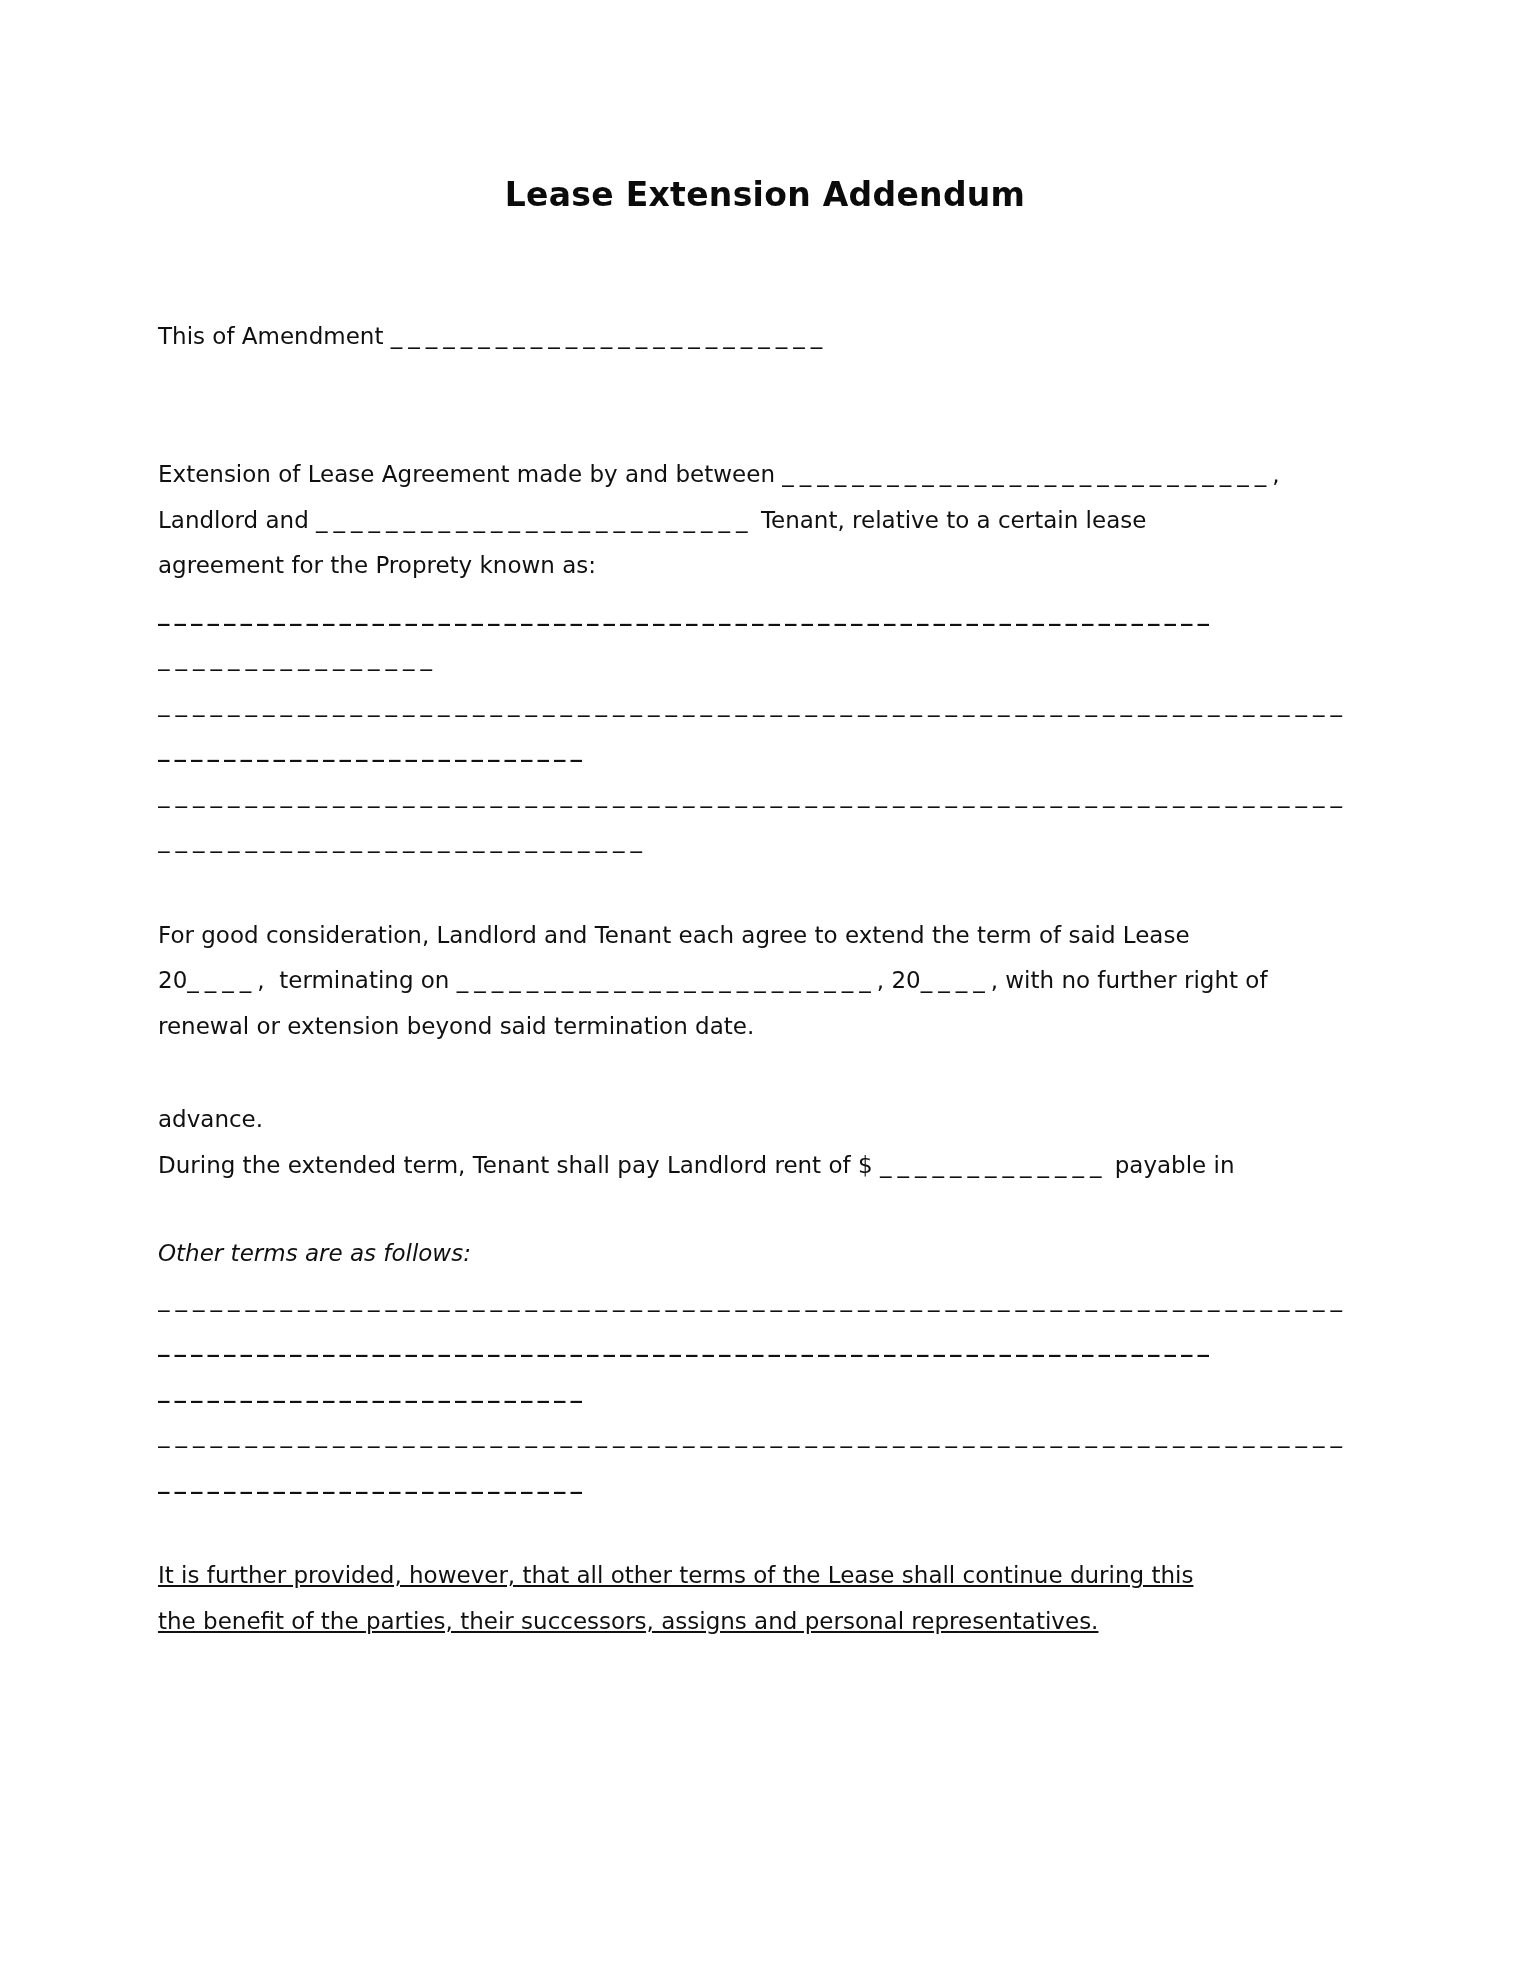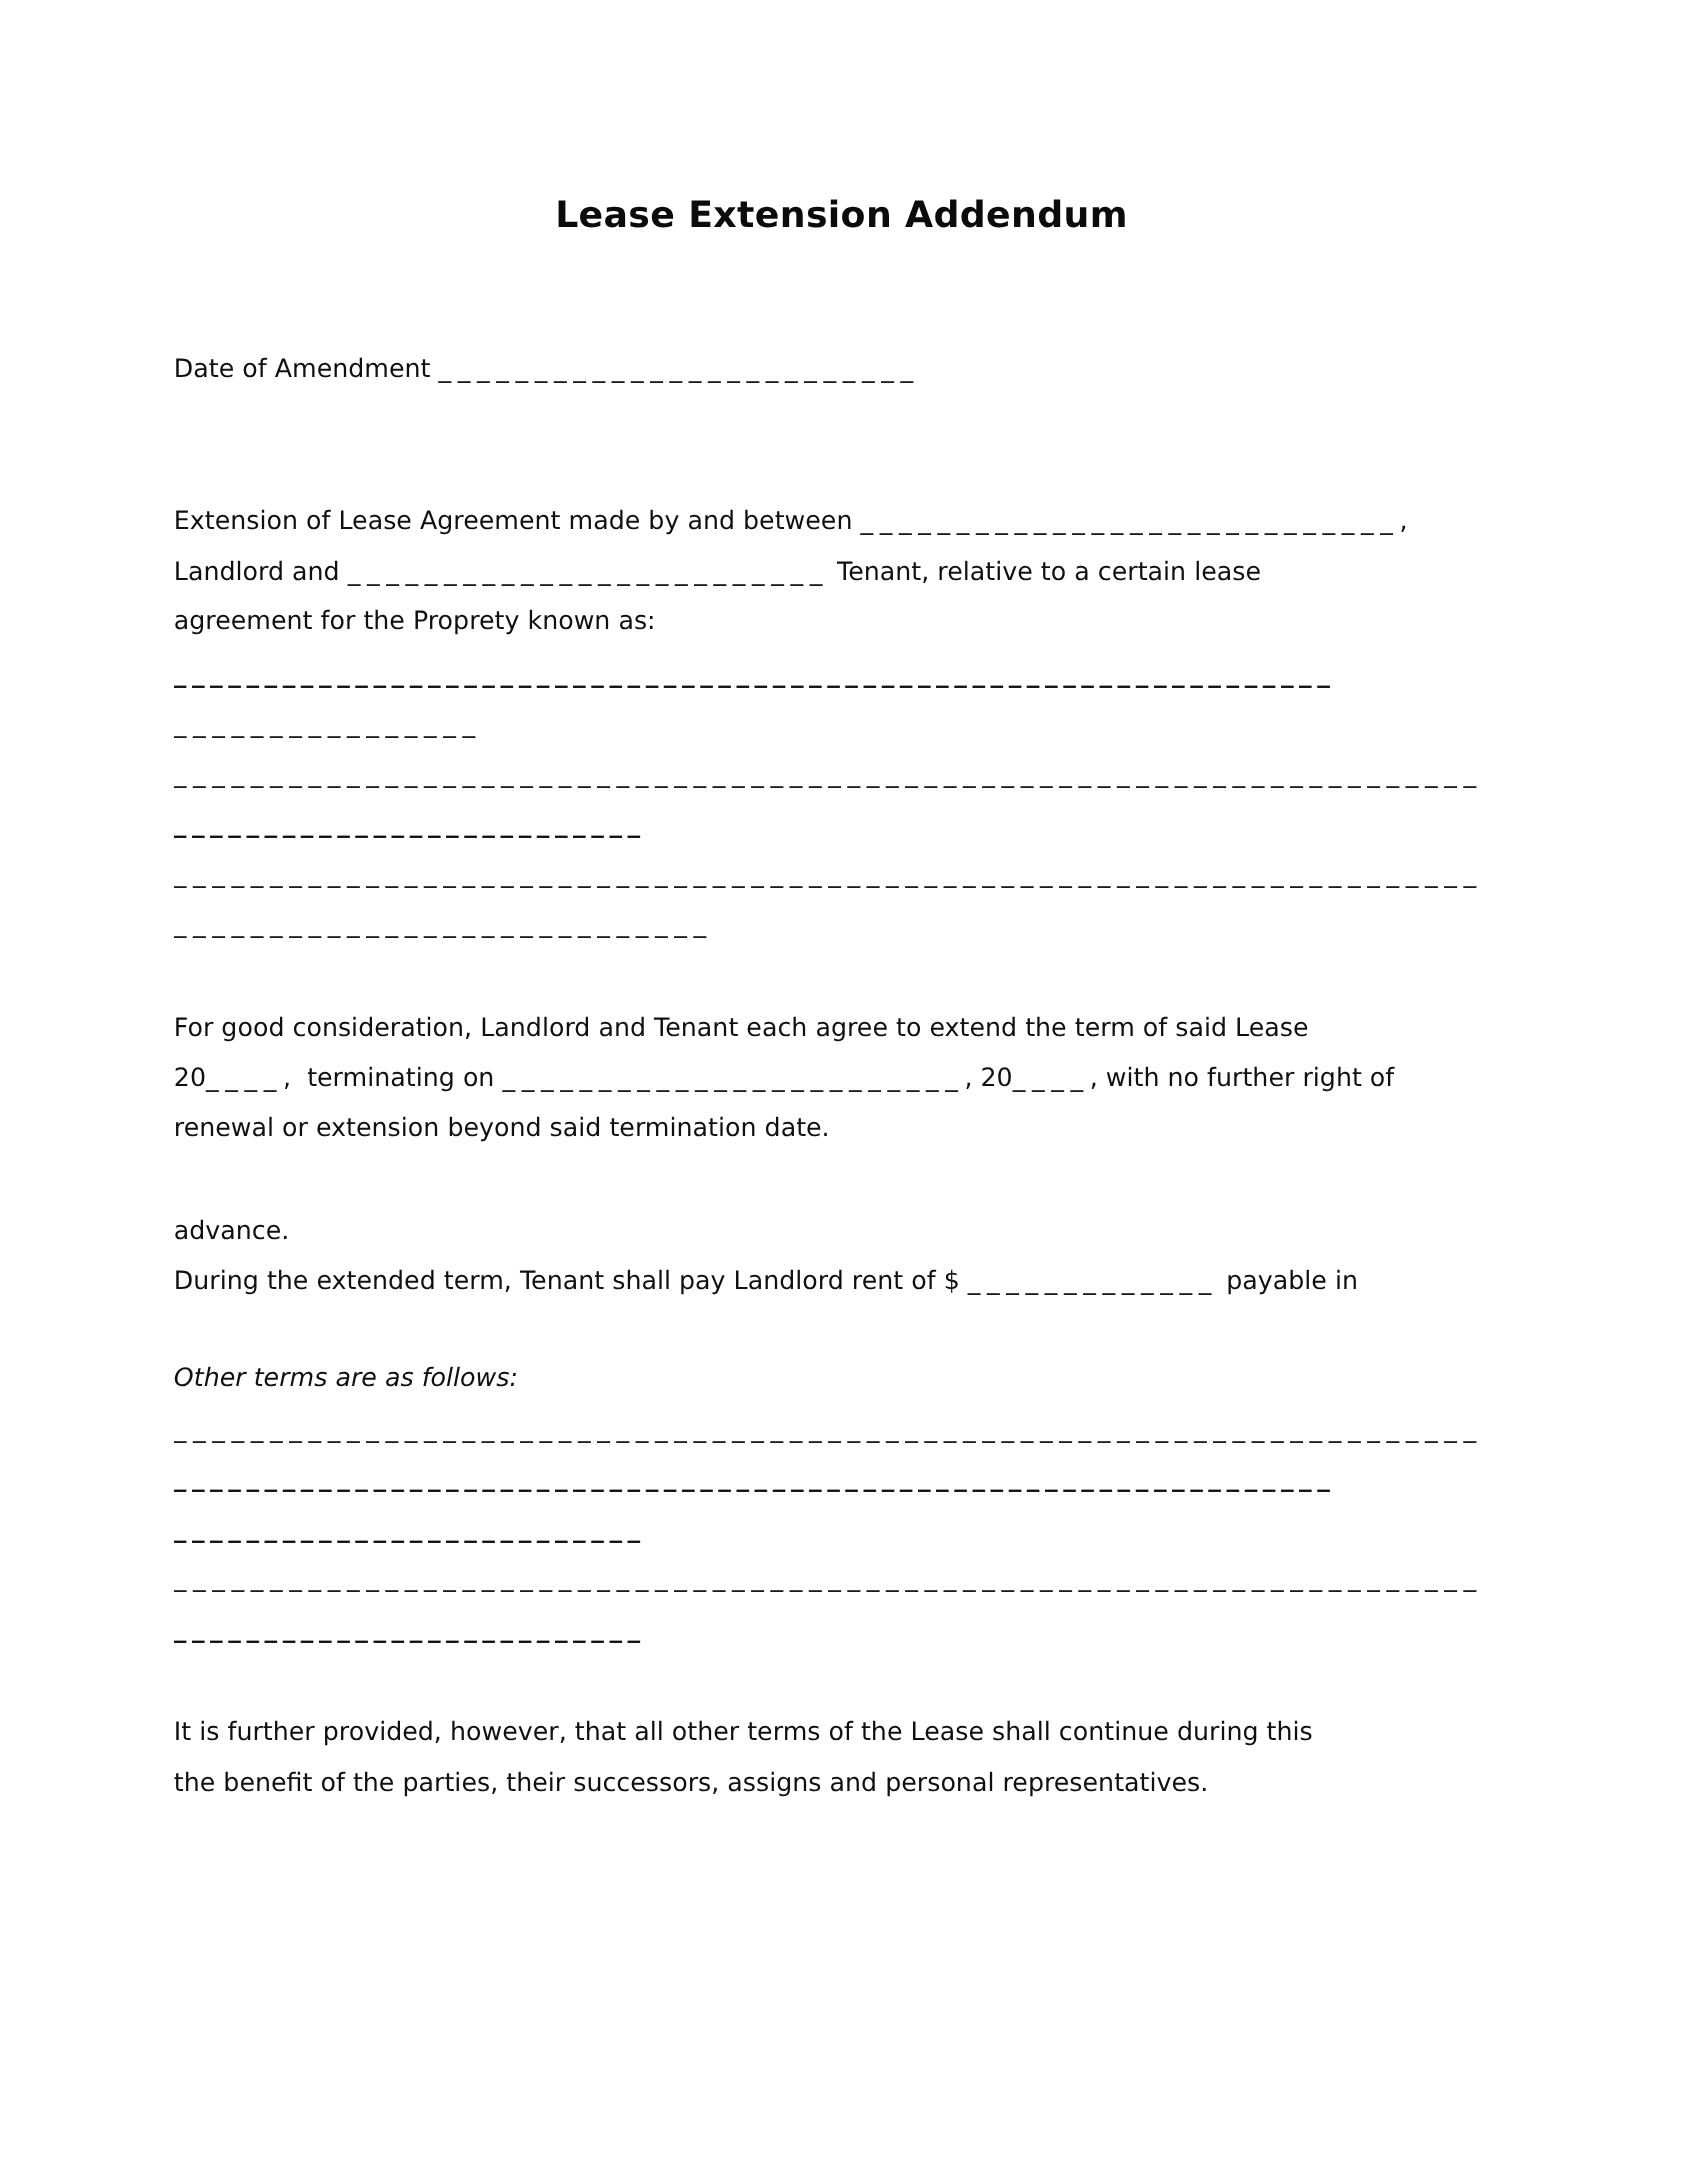--- a/index.html
+++ b/index.html
@@ -25,21 +25,21 @@
     color:#0b0b0b;
   }
   .sec{margin:0;}
   .sec-date{margin-bottom:93px;}
   .sec-intro{margin-bottom:2px;}
   .sec-blanks1{margin-bottom:49px;}
   .sec-consideration{margin-bottom:48px;}
   .sec-rent{margin-bottom:43px;}
   .sec-other-label{margin-bottom:0;font-style:italic;}
   .sec-blanks2{margin-bottom:49px;}
-  .sec-closing{margin-bottom:0;}
+  .sec-closing{margin-bottom:0;text-decoration:underline;}
   .ln{
     white-space:nowrap;
     overflow:hidden;
     height:45.5px;
   }
   .blank{
     letter-spacing:6px;
     font-weight:normal;
     text-align:center;
   }
@@ -49,21 +49,21 @@
   }
 </style>
 </head>
 <body>
 
 <div class="page">
 
   <h1 class="doc-title">Lease Extension Addendum</h1>
 
   <div class="sec sec-date ln">
-    <span>Date of Amendment </span><span class="blank">_________________________</span>
+    <span>This of Amendment </span><span class="blank">_________________________</span>
   </div>
 
   <div class="sec sec-intro">
     <div class="ln">
       <span>Extension of Lease Agreement made by and between </span><span class="blank">____________________________</span><span>,</span>
     </div>
     <div class="ln">
       <span>Landlord and </span><span class="blank">_________________________</span><span> Tenant, relative to a certain lease</span>
     </div>
     <div class="ln">

